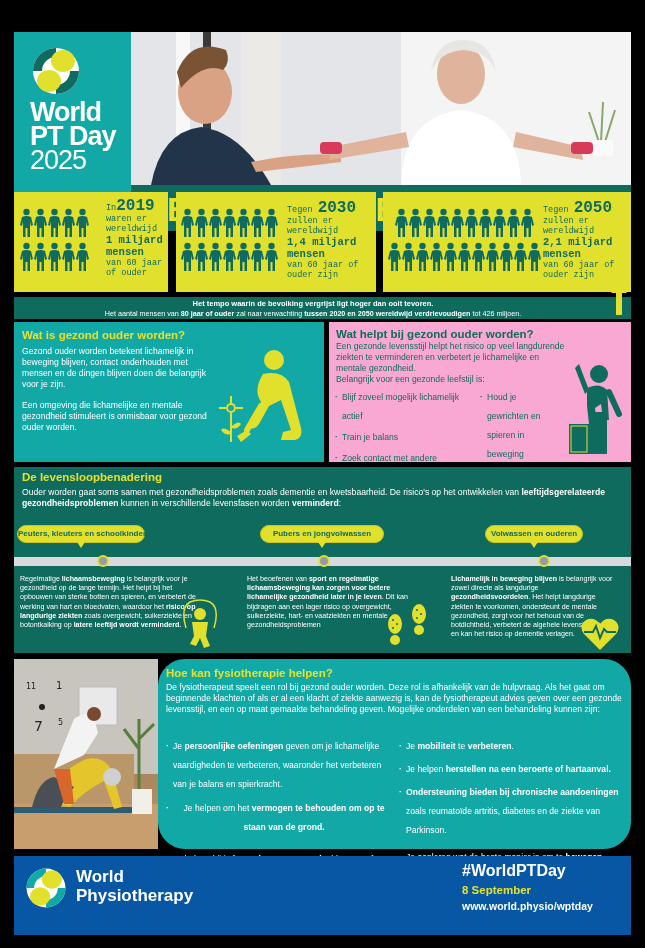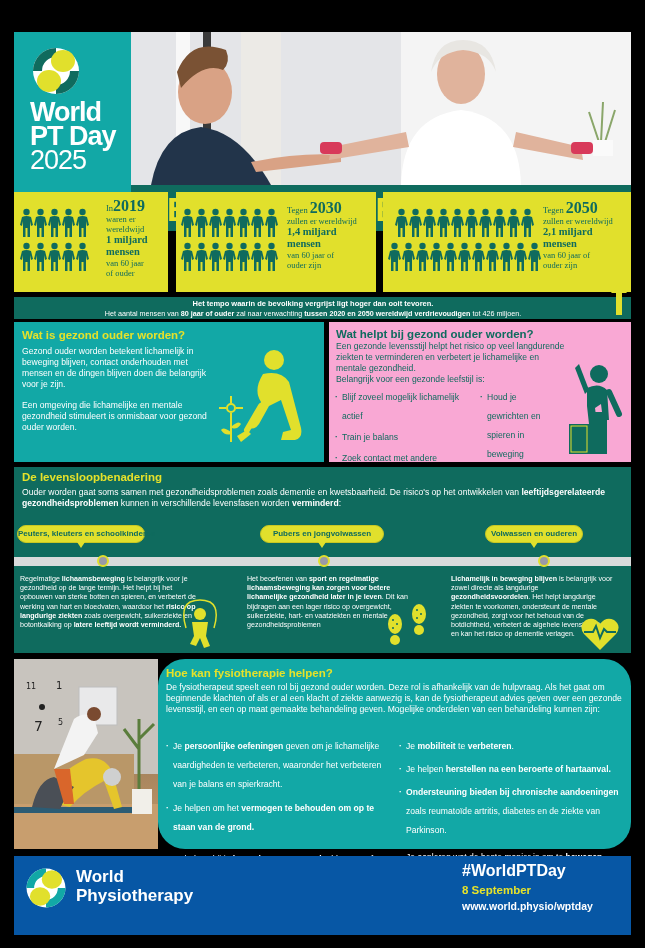--- a/index.html
+++ b/index.html
@@ -13,21 +13,21 @@
   #logo-mark { left: 30px; top: 45px; width: 52px; height: 52px; }
   #brand { left: 30px; top: 100px; color: #fff; font-family: "Liberation Sans", sans-serif; font-weight: bold; font-size: 27px; line-height: 24px; letter-spacing: -1px; }
   #brand .yr { font-weight: normal; font-size: 27px; }
   #hdr-photo { left: 131px; top: 32px; width: 500px; height: 153px; overflow: hidden;
      background: linear-gradient(90deg, #e9eaec 0%, #d8d9dc 30%, #f2f2f2 60%, #f6f6f6 100%); }
   #title-bar { left: 131px; top: 185px; width: 500px; height: 46px; background: #0f6b5e; }
   #title { left: 140px; top: 190px; color: #e6e22a; font-family: "Liberation Sans", sans-serif; font-weight: bold; font-size: 34px; letter-spacing: 0.5px; line-height: 38px; white-space: nowrap; }
 
   
   .stat { background: #e1e02c; top: 192px; height: 100px; position: absolute; color: #0f6b5e; }
-  .stat .txt { position: absolute; font-size: 8.5px; line-height: 10px; font-family: Liberation Serif, serif; }
+  .stat .txt { position: absolute; font-size: 8.5px; line-height: 10px; font-family: Liberation Mono, monospace; }
   .stat .yr { font-size: 16px; font-weight: bold; line-height: 16px; }
   .stat .big { font-size: 10.5px; font-weight: bold; line-height: 12px; }
   .people { position: absolute; display: flex; flex-direction: column; gap: 4px; }
   .prow { display: flex; gap: 1px; }
   .person { width: 13px; height: 30px; }
 
   
   #what { left: 14px; top: 322px; width: 310px; height: 140px; background: #12a8a6; }
   #helps { left: 329px; top: 322px; width: 302px; height: 140px; background: #f9a8d4; color: #0f6b5e; }
   .h2 { font-family: "Liberation Sans", sans-serif; font-weight: bold; font-size: 11.5px; line-height: 14px; }
@@ -444,21 +444,21 @@
     <circle cx="80" cy="55" r="7" fill="#7a4a30"></circle>
     <path d="M125 150 L125 60 M125 90 L110 70 M125 80 L140 65" stroke="#5a7d3c" stroke-width="3"></path>
     <rect x="118" y="130" width="20" height="25" fill="#f1efe9"></rect>
   </svg>
 </div>
 <div id="physio" class="abs">
   <div class="h2" style="position:absolute;left:8px;top:7px;color:#e6e22a;">Hoe kan fysiotherapie helpen?</div>
   <div class="para" style="position:absolute;left:8px;top:23px;width:460px;font-size:8.6px;line-height:11px;">De fysiotherapeut speelt een rol bij gezond ouder worden. Deze rol is afhankelijk van de hulpvraag. Als het gaat om beginnende klachten of als er al een klacht of ziekte aanwezig is, kan de fysiotherapeut advies geven over een gezonde levensstijl, en een op maat gemaakte behandeling geven. Mogelijke onderdelen van een behandeling kunnen zijn:</div>
   <ul class="bul" style="position:absolute;left:7px;top:78px;width:230px;">
     <li style="margin-bottom:5px;"><span>Je </span><b>persoonlijke oefeningen</b><span> geven om je lichamelijke vaardigheden te verbeteren, waaronder het verbeteren van je balans en spierkracht.</span></li>
-    <li style="margin-bottom:13px;"><span>Je helpen om het </span><b>vermogen te behouden om op te staan van de grond.</b><span></span></li>
+    <li style="margin-bottom:13px;text-align:center;"><span>Je helpen om het </span><b>vermogen te behouden om op te staan van de grond.</b><span></span></li>
     <li style="margin-bottom:5px;"><span>Je helpen bij je </span><b>herstel na een operatie</b><span>, blessure of ziekte.</span></li>
   </ul>
   <ul class="bul" style="position:absolute;left:240px;top:78px;width:225px;">
     <li style="margin-bottom:4px;"><span>Je </span><b>mobiliteit</b><span> te </span><b>verbeteren</b><span>.</span></li>
     <li style="margin-bottom:4px;"><span>Je helpen </span><b>herstellen na een beroerte of hartaanval.</b></li>
     <li style="margin-bottom:8px;"><b>Ondersteuning bieden bij chronische aandoeningen</b><span> zoals reumatoïde artritis, diabetes en de ziekte van Parkinson.</span></li>
     <li style="margin-bottom:4px;"><span>Je aanleren wat de beste manier is om te </span><b>bewegen</b><span>.</span></li>
   </ul>
 </div>
 

